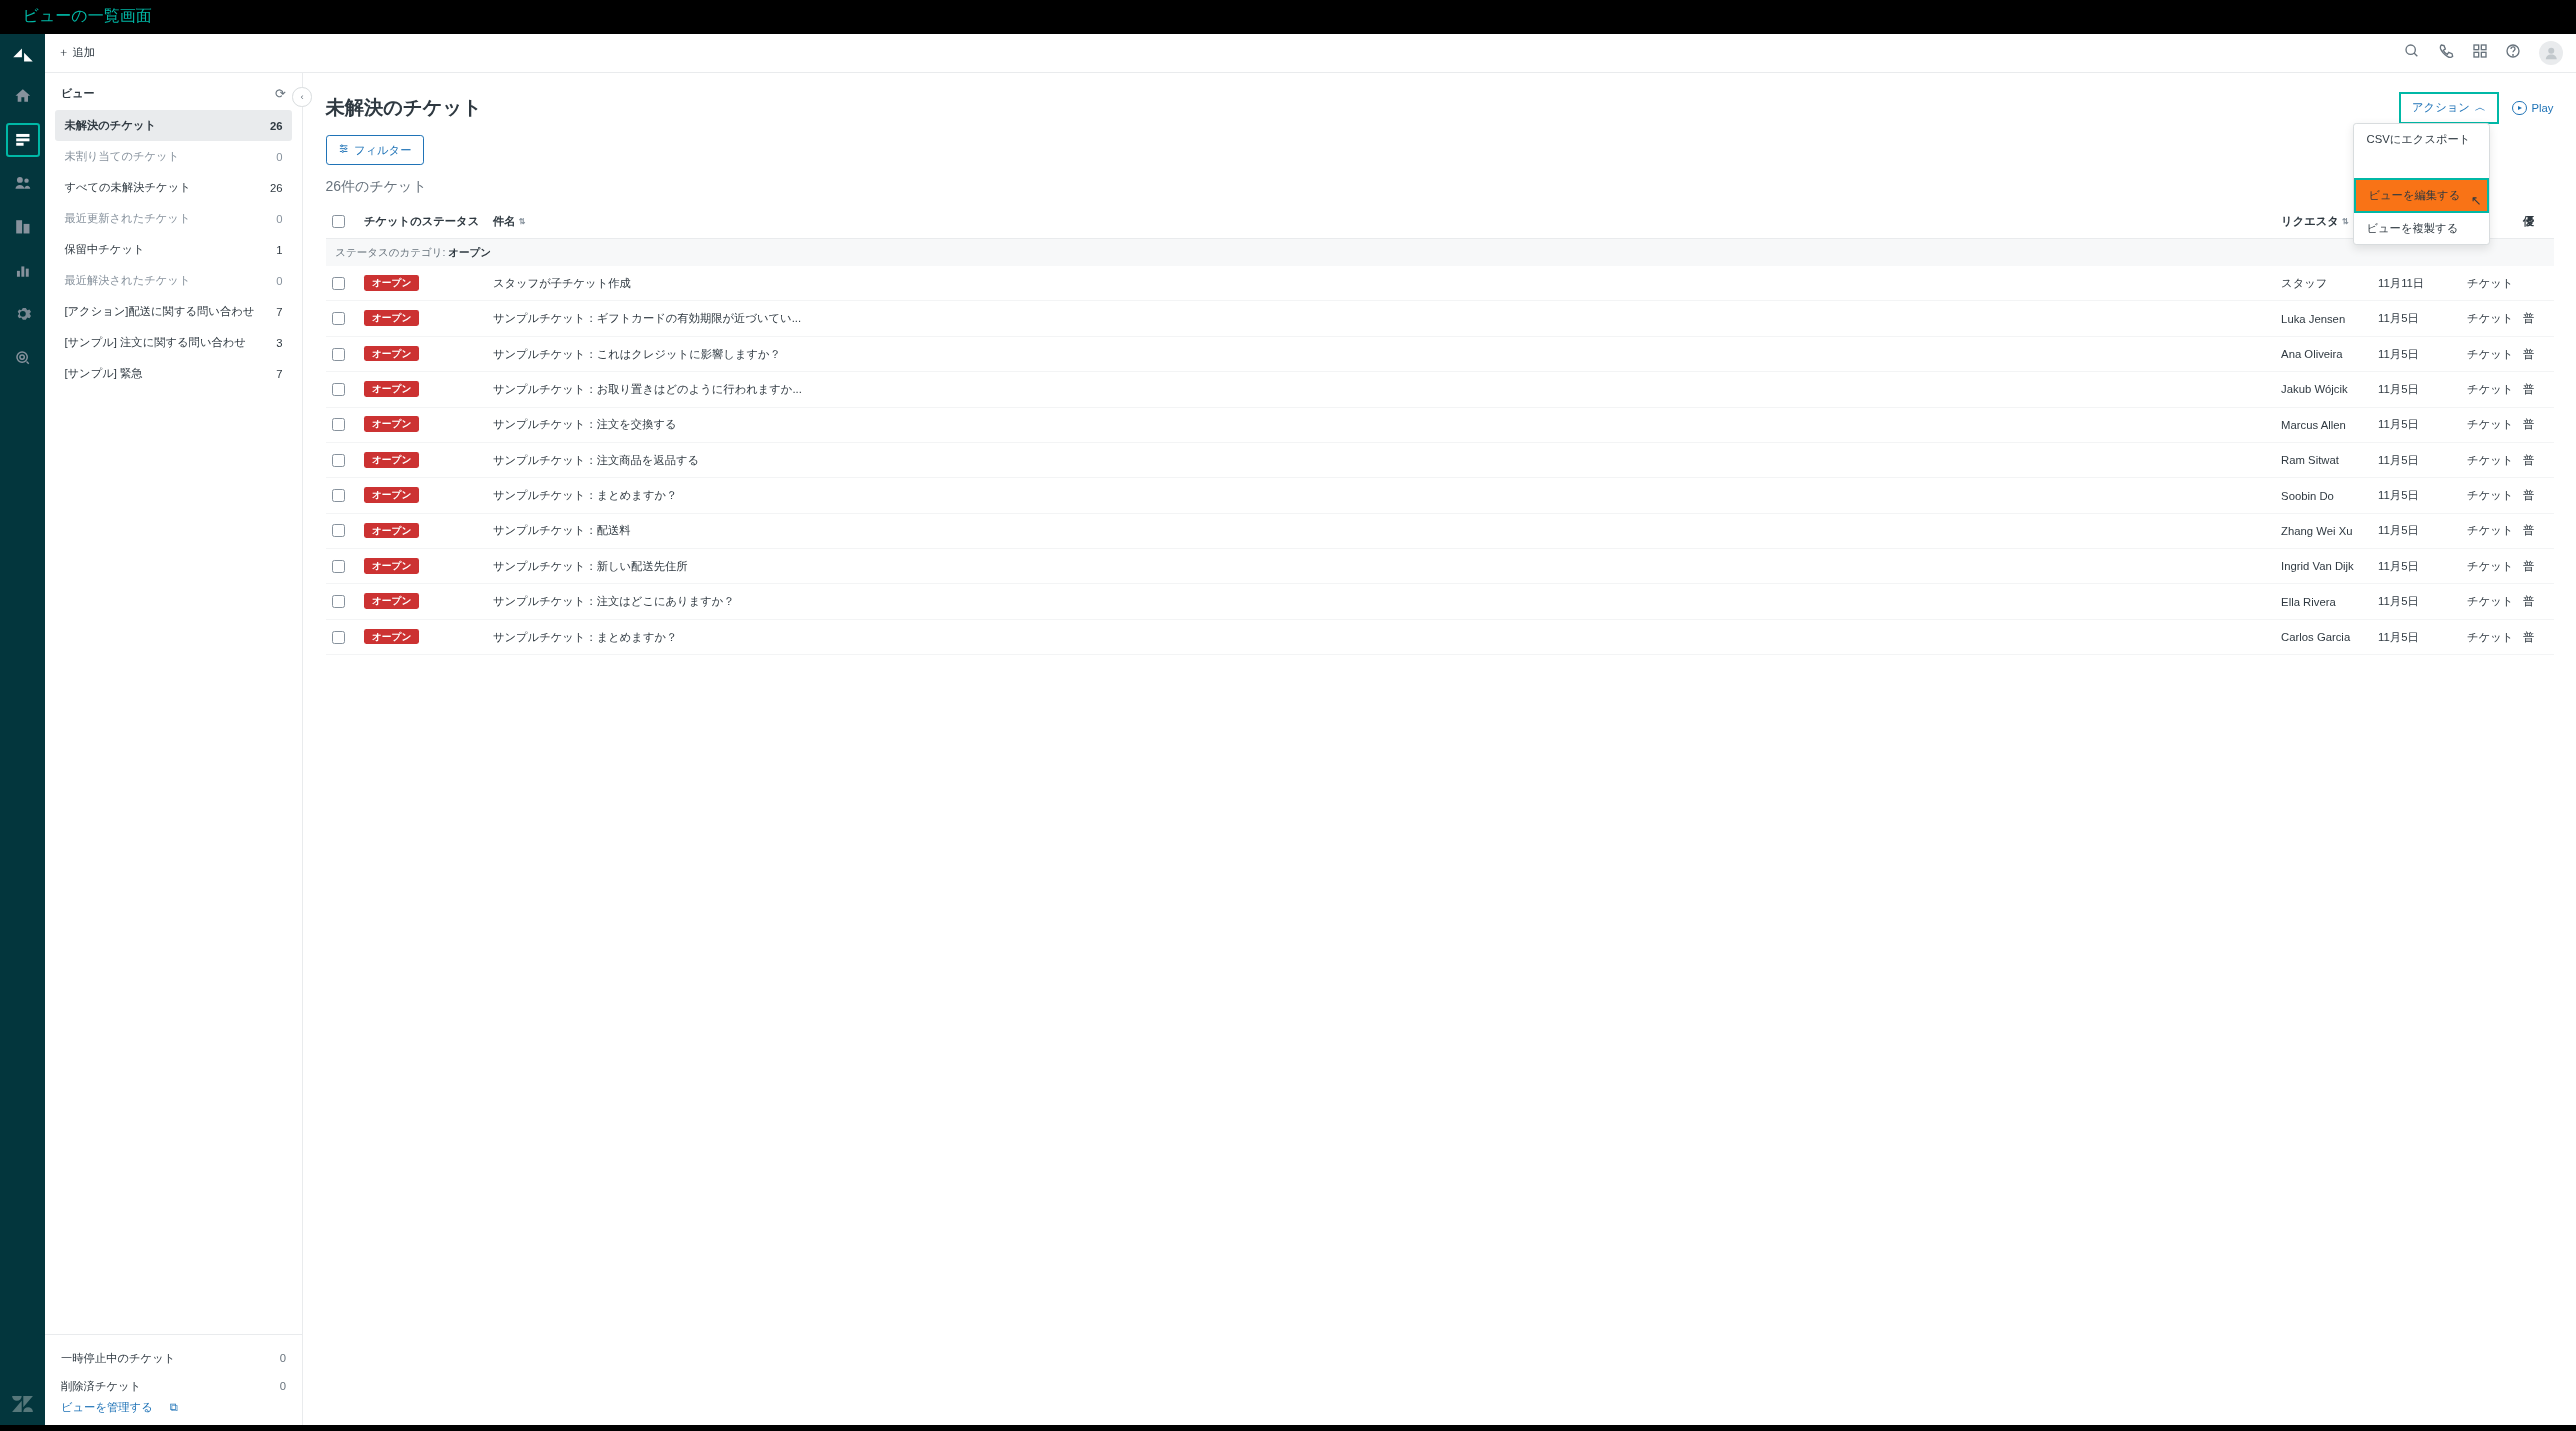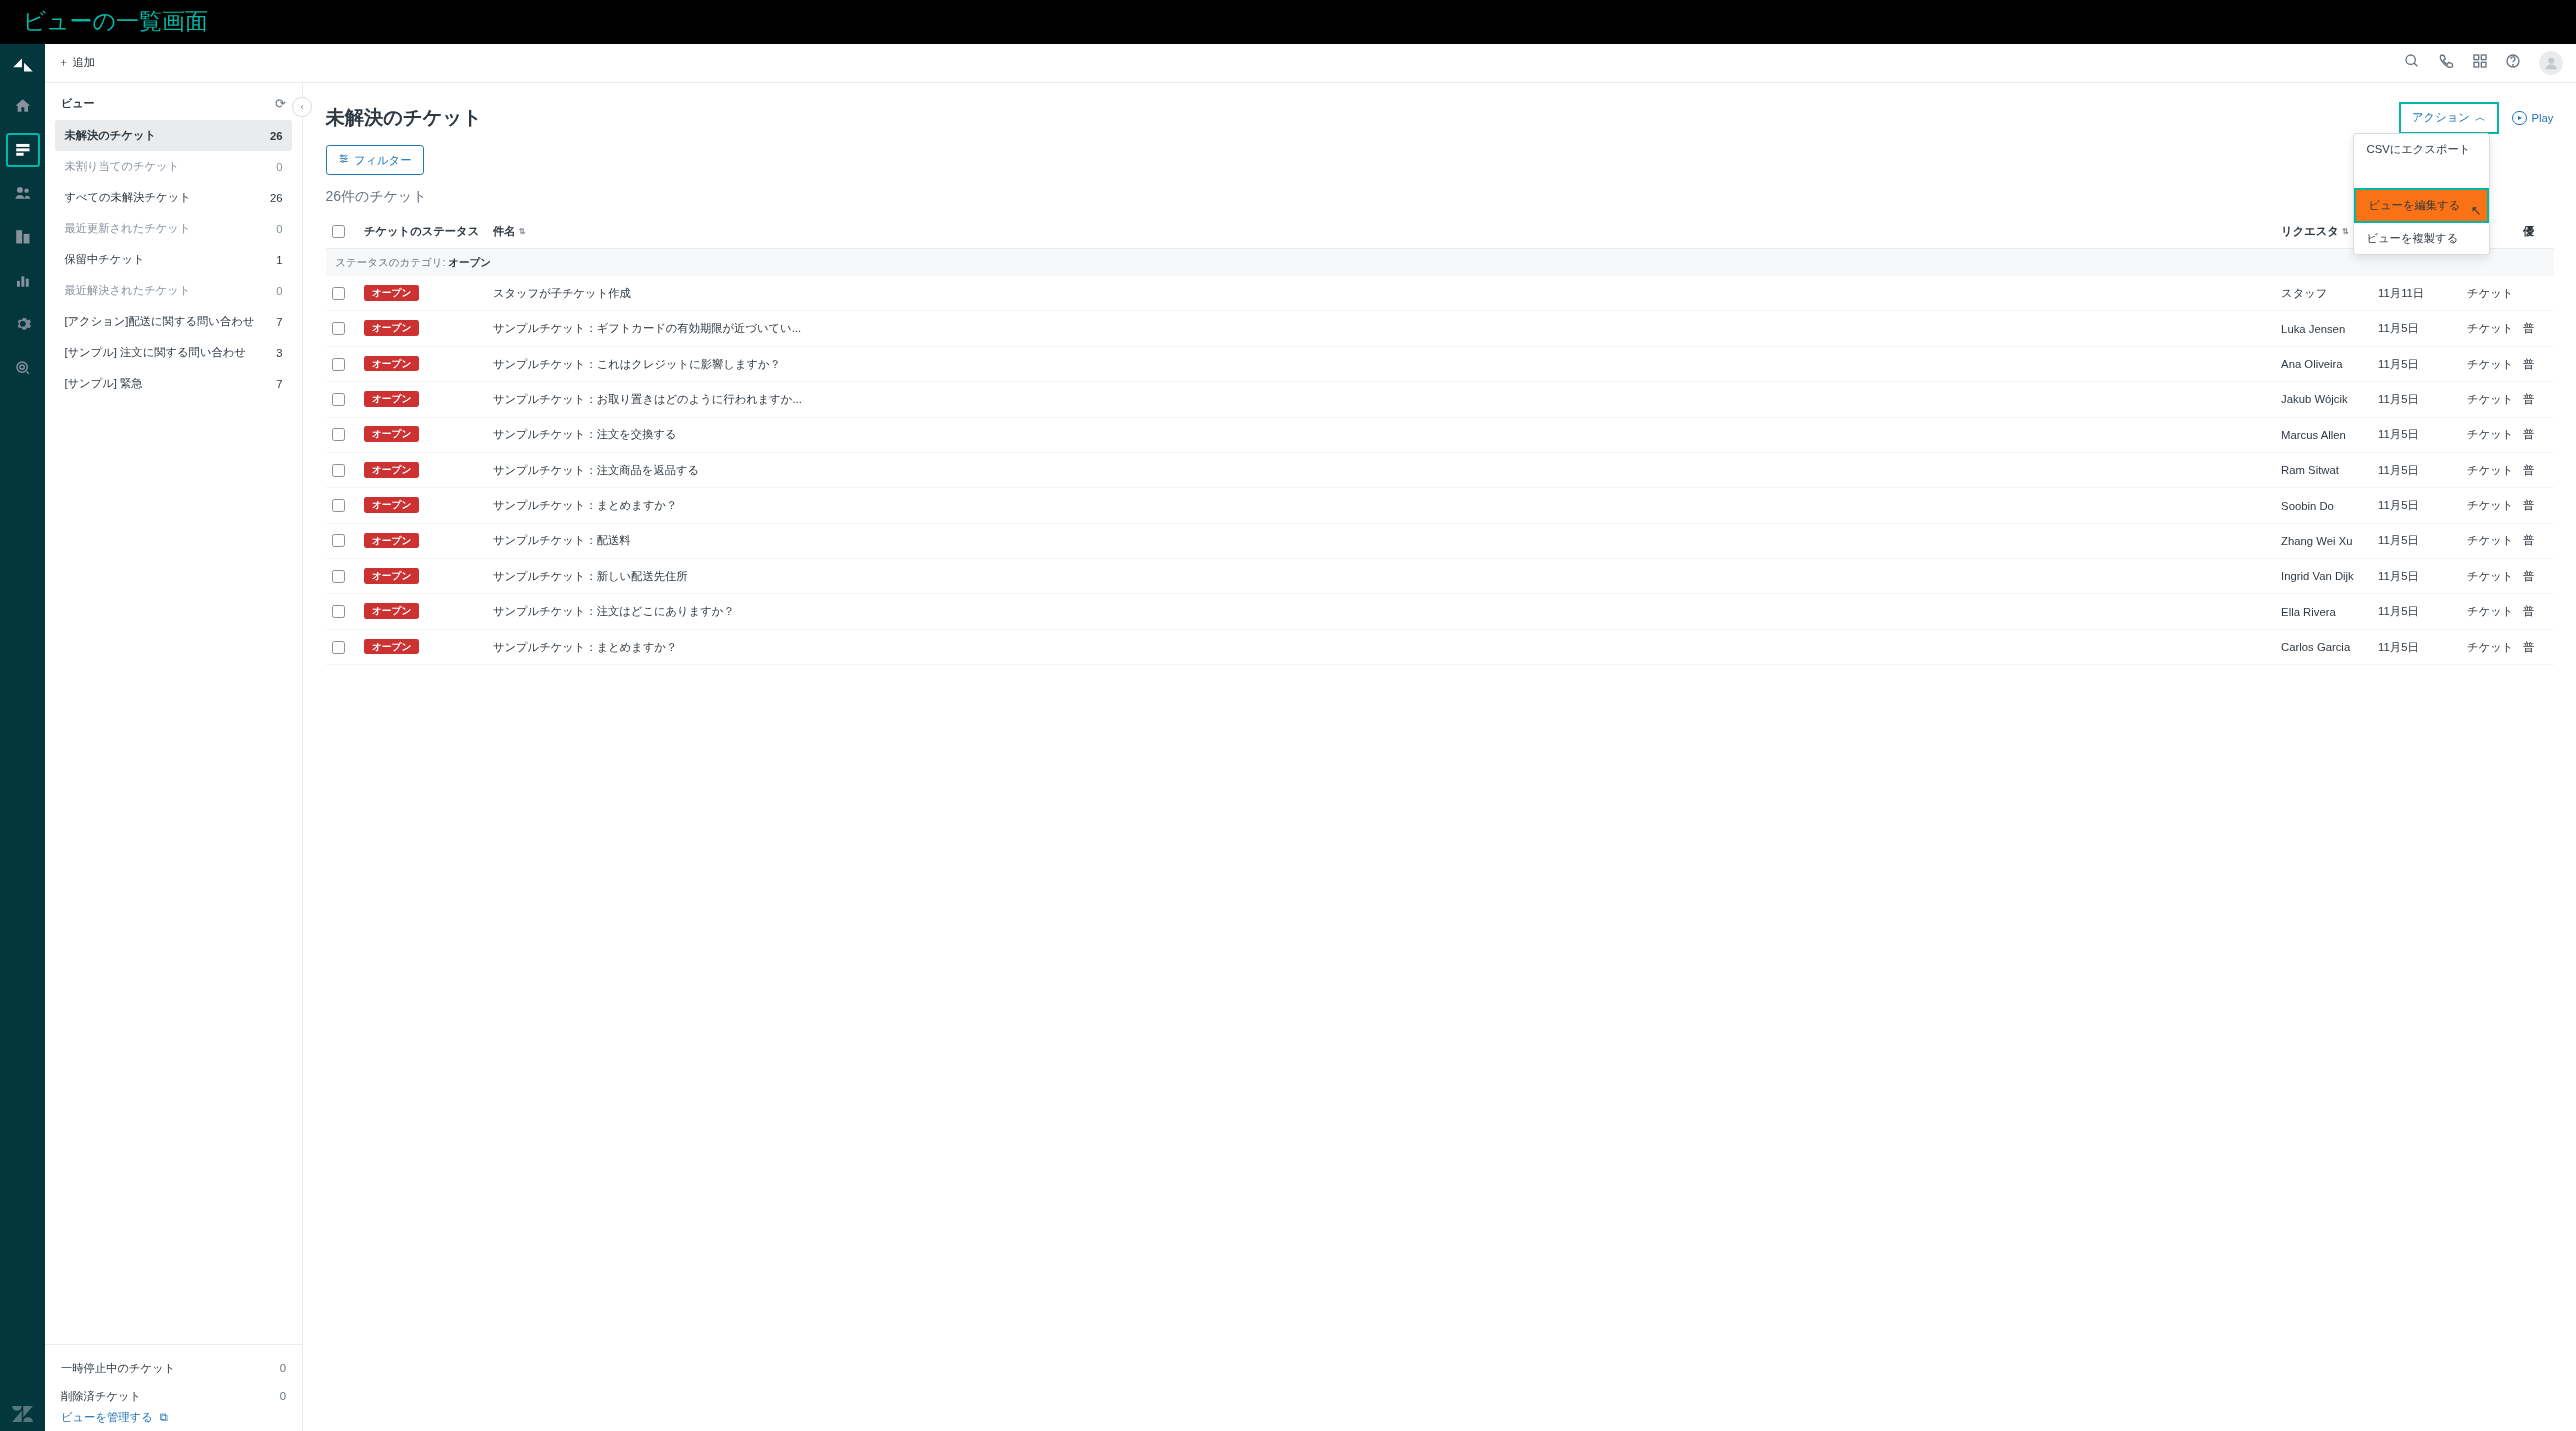--- a/index.html
+++ b/index.html
@@ -1,17 +1,17 @@
 <!DOCTYPE html>
 <html style="font-size:13px"><head>
 <meta charset="utf-8">
 <style>
 * { box-sizing: border-box; margin: 0; padding: 0; font-family: -apple-system, BlinkMacSystemFont, "Segoe UI", sans-serif; }
 body { background: #000; }
-.page-title-bar { background: #000; color: #00b8a6; font-size: 23px; font-weight: 500; padding: 6.4px 22.5px; }
+.page-title-bar { background: #000; color: #00b8a6; font-size: 16px; font-weight: 500; padding: 6.4px 22.5px; }
 .app-frame { display: flex; background: #fff; border-radius: 4.8px; margin: 0 0 0 0; height: calc(100vh - 40px); }
 .rail { width: 45px; background: #03363d; display: flex; flex-direction: column; align-items: center; padding-top: 8px; }
 .rail-item { width: 34px; height: 34px; display: flex; align-items: center; justify-content: center; color: #87929d; margin: 4.8px 0; border-radius: 3.2px; cursor: pointer; }
 .rail-item.active { border: 2.4px solid #00b8a6; color: #fff; }
 .rail-item svg { width: 17.7px; height: 17.7px; }
 .rail-brand { width: 26px; height: 26px; background: #03363d; display: flex; align-items: center; justify-content: center; margin-bottom: 6.4px; }
 .rail-bottom { margin-top: auto; margin-bottom: 9.7px; color: #56777a; }
 .main { flex: 1; display: flex; flex-direction: column; background: #fff; overflow: hidden; }
 .topbar { height: 39px; display: flex; align-items: center; padding: 0 13px; border-bottom: 0.8px solid #e9ebed; }
 .add-btn { font-size: 11.3px; color: #2f3941; cursor: pointer; }
@@ -25,21 +25,21 @@
 .view-title { font-size: 11px; font-weight: 700; color: #2f3941; }
 .refresh-btn { margin-left: auto; color: #68737d; cursor: pointer; }
 .view-list { padding: 0 9.7px; flex: 1; overflow: auto; }
 .view-item { display: flex; align-items: center; padding: 8px 9.7px; font-size: 11.3px; color: #2f3941; border-radius: 3.2px; cursor: pointer; }
 .view-item.selected { background: #e9ebed; font-weight: 600; }
 .view-item.muted { color: #87929d; }
 .view-item .count { margin-left: auto; }
 .view-footer { border-top: 0.8px solid #e9ebed; padding: 9.7px 16px; }
 .view-footer-row { display: flex; align-items: center; padding: 6.4px 0; font-size: 11.3px; color: #2f3941; }
 .view-footer-row .count { margin-left: auto; color: #68737d; }
-.manage-link { color: #1f73b7; font-size: 11.3px; cursor: pointer; display: flex; align-items: center; gap: 7px; }
+.manage-link { color: #1f73b7; font-size: 11.3px; cursor: pointer; display: flex; align-items: center; gap: 17px; }
 .tickets { flex: 1; padding: 19.3px 22.5px 0; overflow: auto; position: relative; }
 .tickets-header { display: flex; align-items: center; }
 .tickets-title { font-size: 19.3px; font-weight: 700; color: #2f3941; }
 .tickets-actions { margin-left: auto; display: flex; align-items: center; gap: 13px; position: relative; }
 .action-btn { border: 2.4px solid #00b8a6; padding: 6.4px 11.3px; font-size: 11.3px; color: #1f73b7; display: flex; align-items: center; gap: 4.8px; cursor: pointer; border-radius: 0; }
 .play-btn { color: #1f73b7; font-size: 11.3px; display: flex; align-items: center; gap: 4.8px; cursor: pointer; }
 .play-btn .circle { width: 14.5px; height: 14.5px; border: 1.2px solid #1f73b7; border-radius: 50%; display: flex; align-items: center; justify-content: center; }
 .play-btn .tri { width: 0; height: 0; border-left: 4px solid #1f73b7; border-top: 2.4px solid transparent; border-bottom: 2.4px solid transparent; margin-left: 0.8px; }
 .dropdown { position: absolute; top: 31px; right: 64px; width: 137px; background: #fff; border: 0.8px solid #d8dcde; border-radius: 3.2px; box-shadow: 0 3.2px 9.7px rgba(0,0,0,0.1); z-index: 10; }
 .dropdown-item { padding: 8px 13px; font-size: 11.3px; color: #2f3941; cursor: pointer; }

